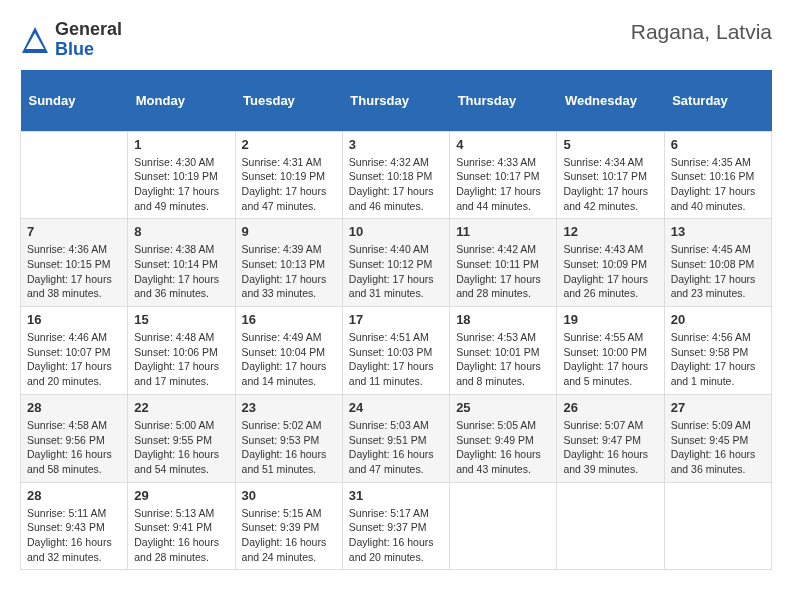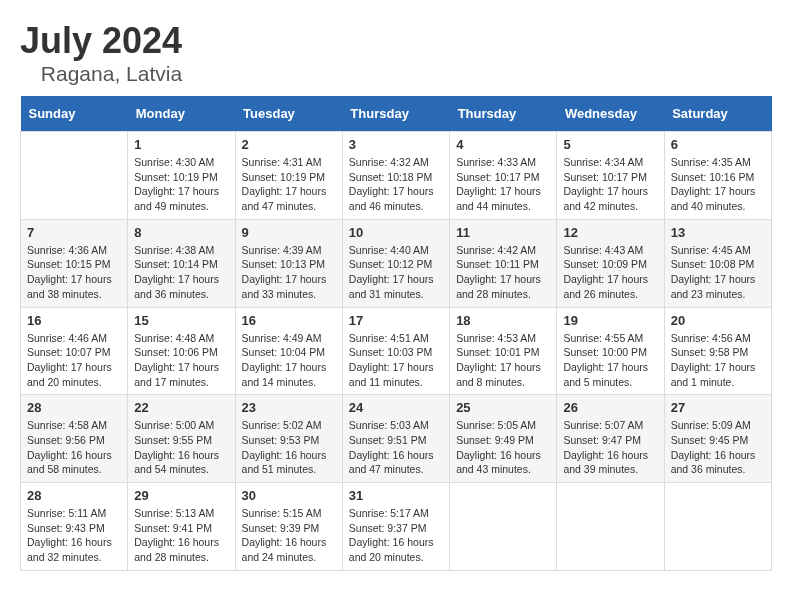--- a/index.html
+++ b/index.html
@@ -54,21 +54,21 @@
     }
     table {
       width: 100%;
       border-collapse: collapse;
       table-layout: fixed;
     }
     th {
       background-color: #2a6ab5;
       color: #fff;
       text-align: left;
-      padding: 10px 8px;
+      padding: 23px 8px;
       font-size: 13px;
       font-weight: bold;
     }
     td {
       border: 1px solid #ddd;
       vertical-align: top;
       padding: 5px 6px;
       font-size: 11px;
       color: #333;
       height: 80px;
@@ -90,22 +90,31 @@
       background-color: #fff;
     }
     .empty-cell {
       background-color: #fff !important;
     }
   </style>
 </head>
 <body>
 
 <div class="header">
+  <div class="logo">
+    <svg class="logo-icon" viewBox="0 0 30 30">
+      <polygon points="15,2 28,28 2,28" fill="#1a5cb8"></polygon>
+      <polygon points="15,8 24,24 6,24" fill="#fff"></polygon>
+    </svg>
+    <div class="logo-text">
+      <span class="logo-general">General</span>
+      <span class="logo-blue">Blue</span>
+    </div>
+  </div>
   <div class="title-section">
-    <div class="month-year">July 2024</div>
     <div class="location">Ragana, Latvia</div>
   </div>
 </div>
 
 <table>
   <thead>
     <tr>
     <th>Sunday</th>
         <th>Monday</th>
         <th>Tuesday</th>

